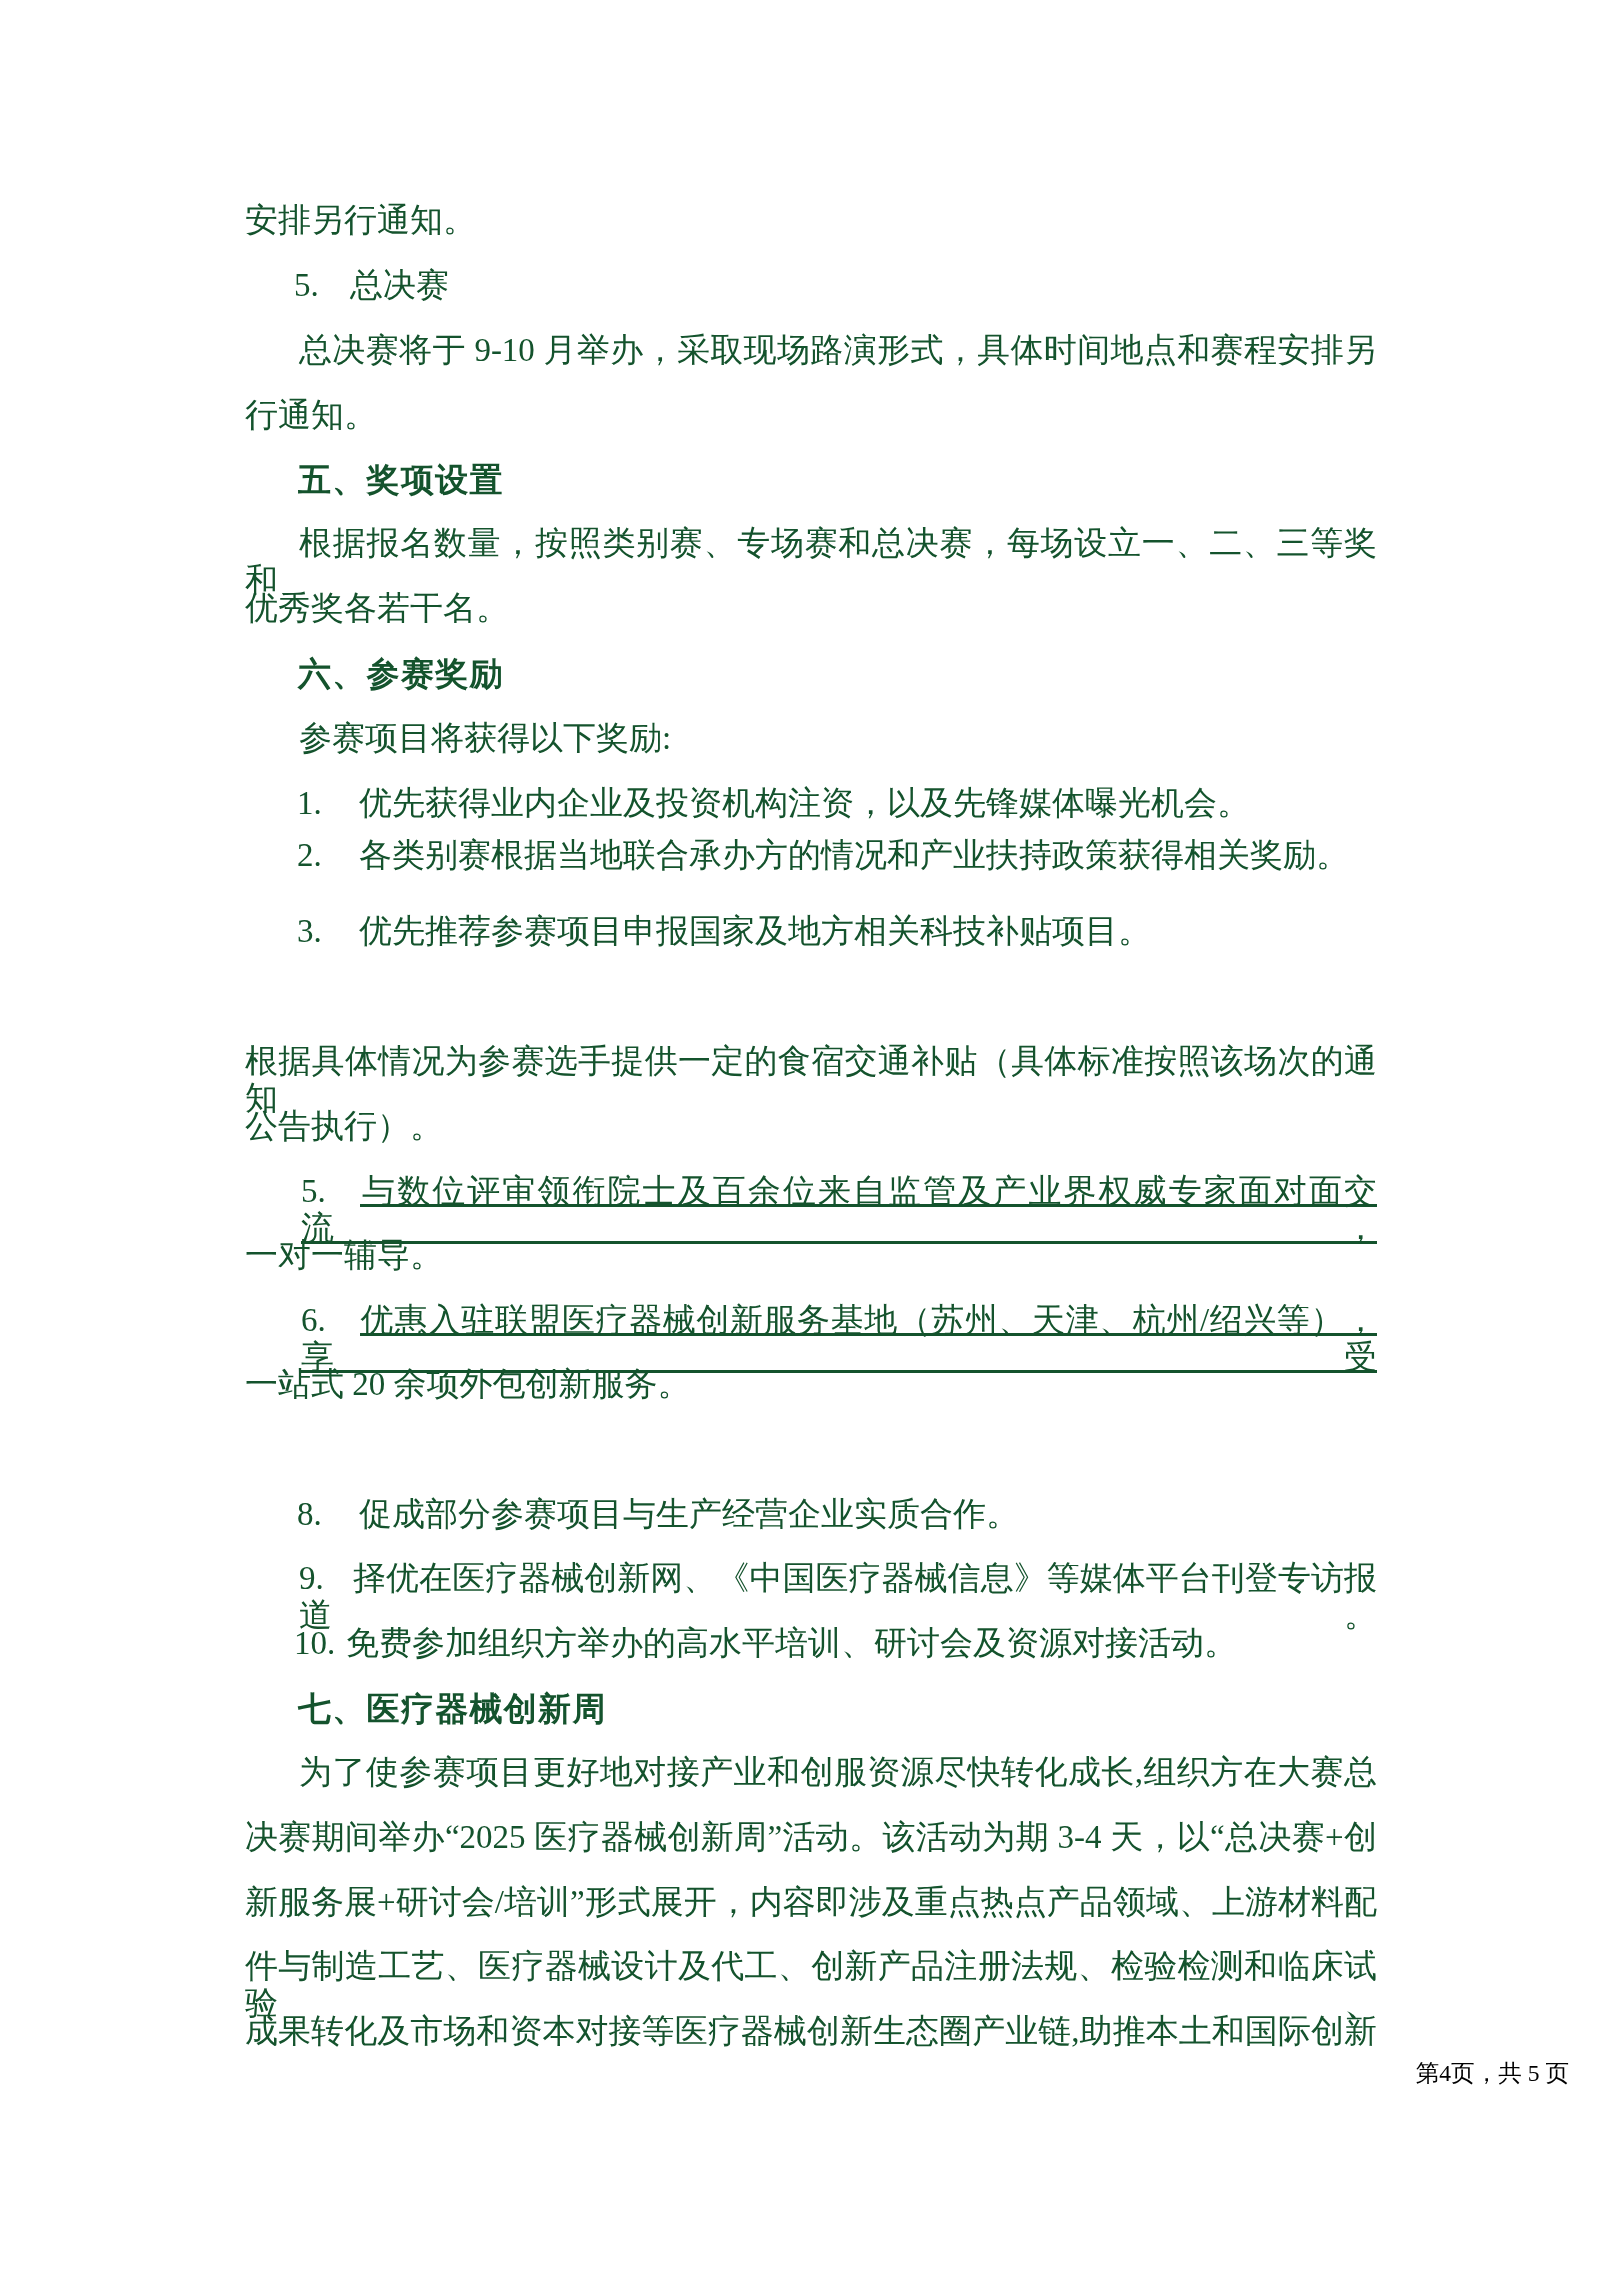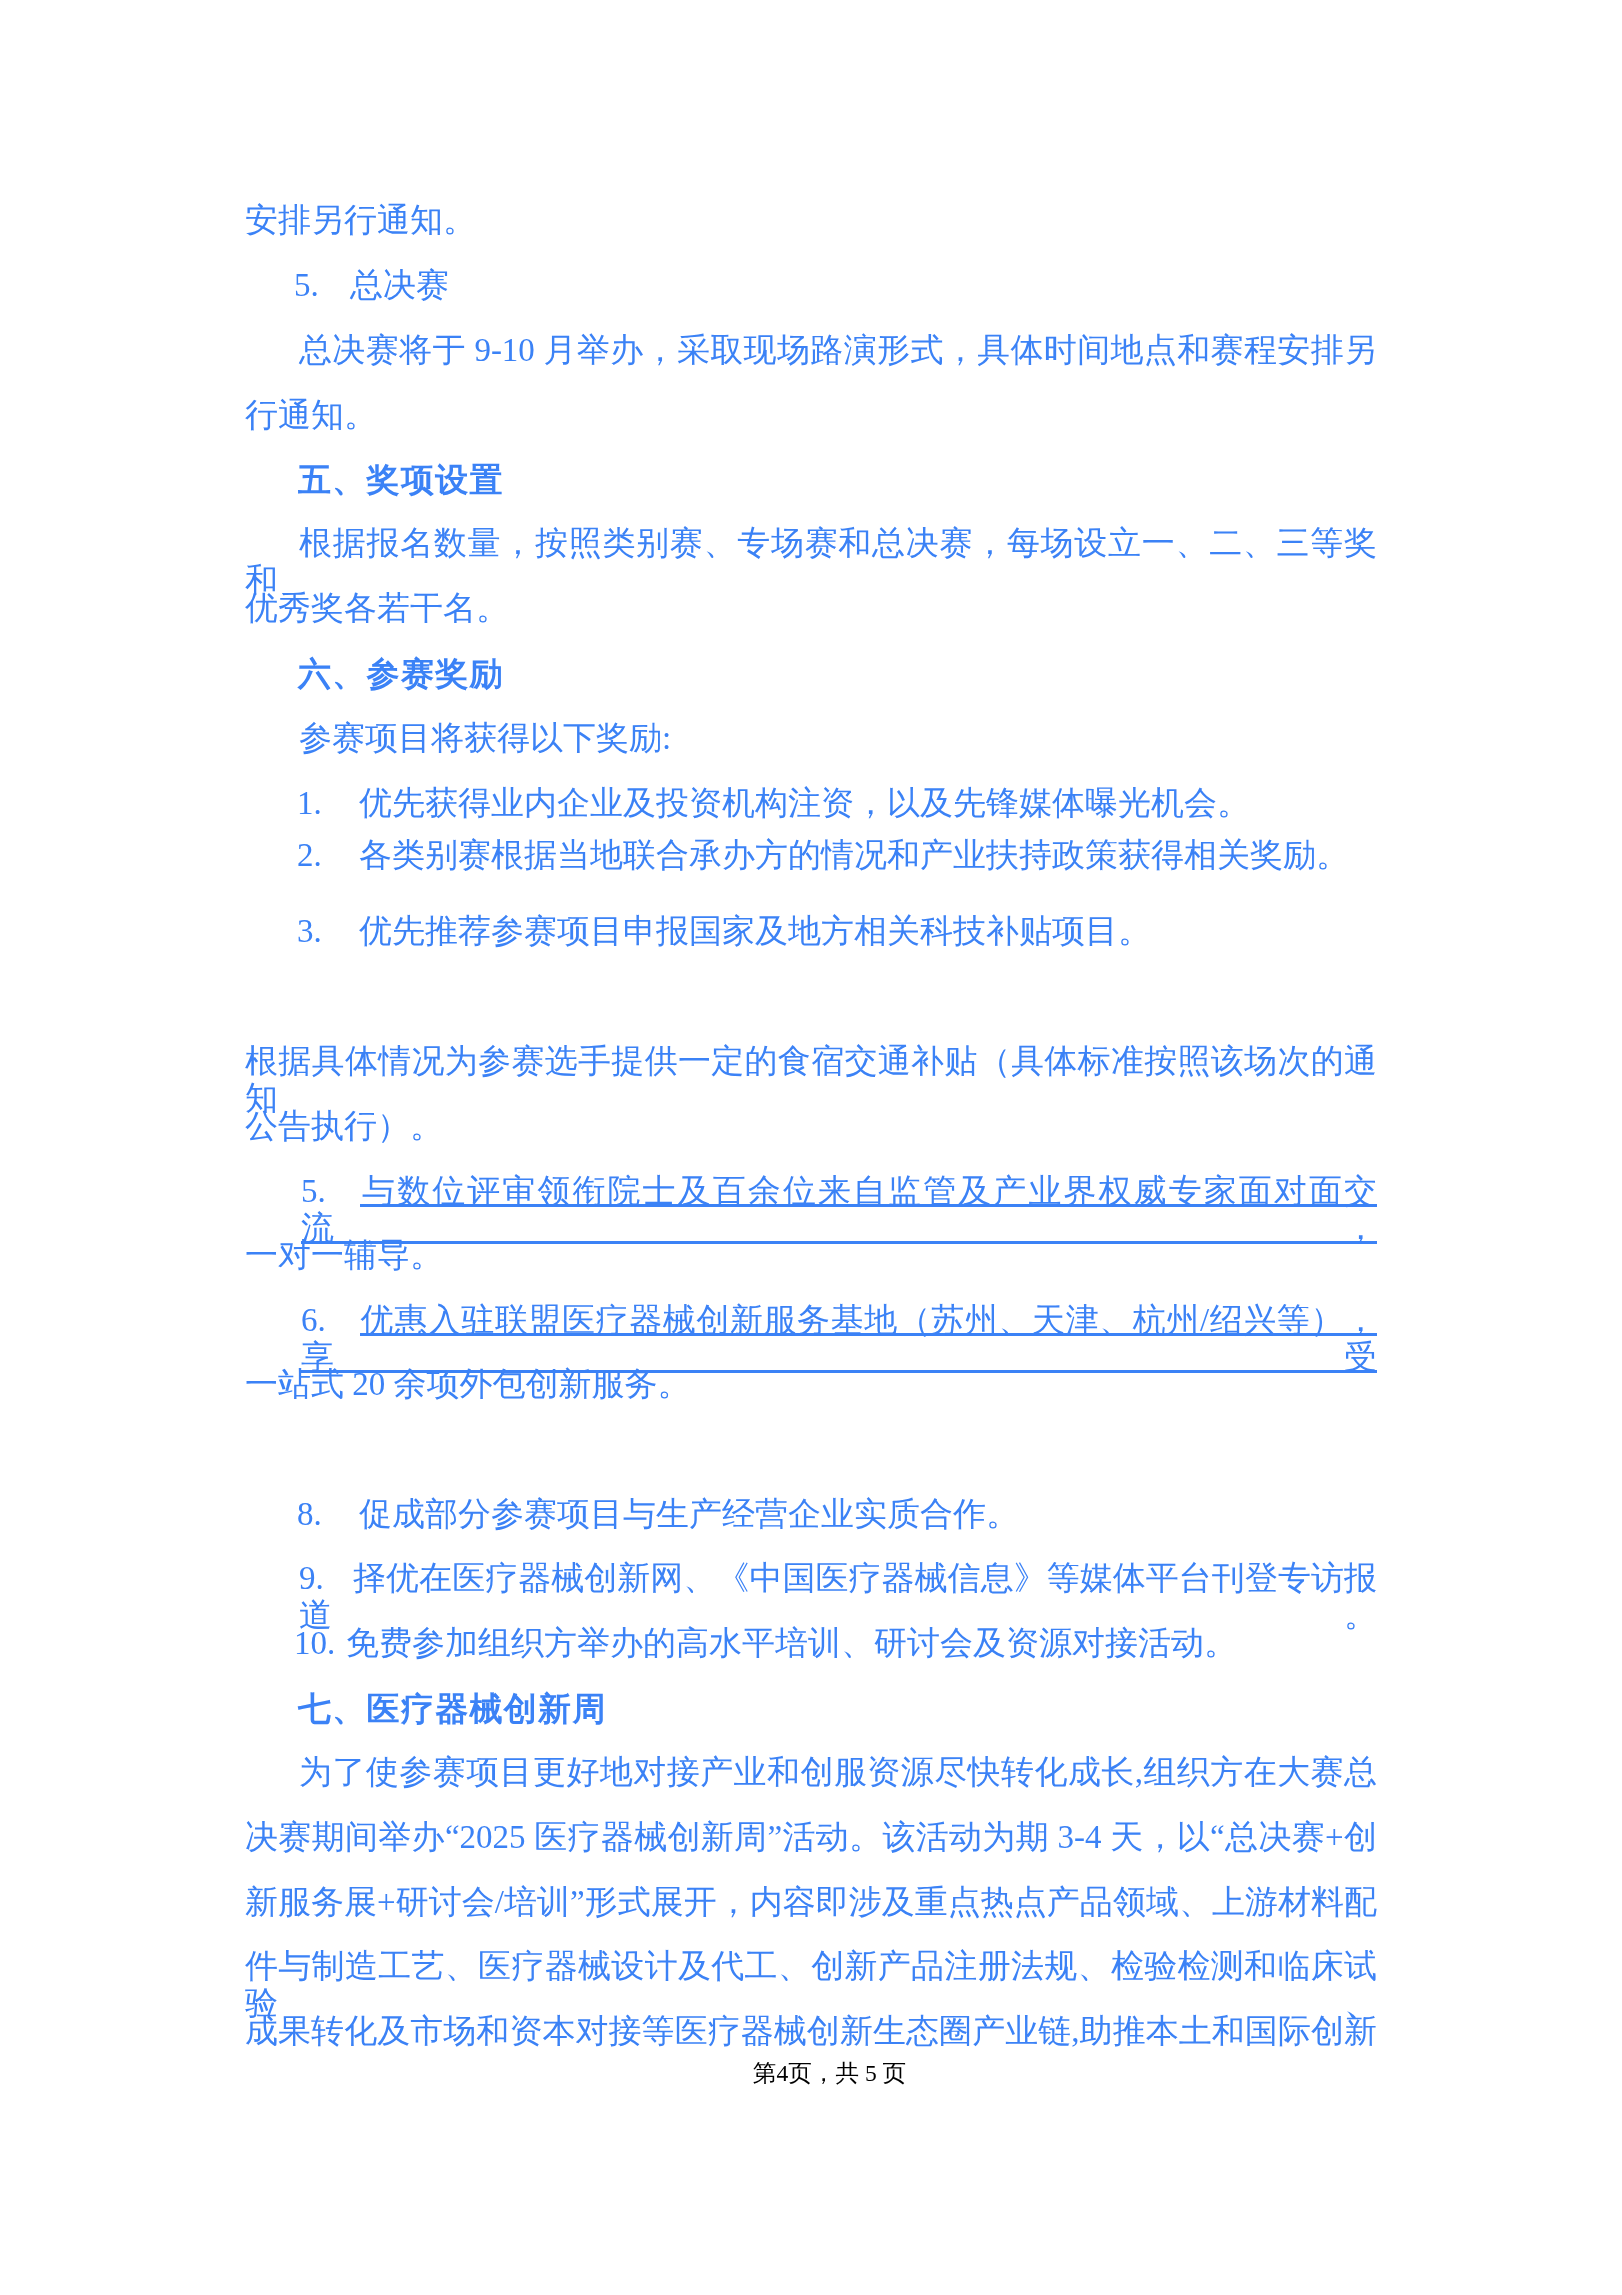--- a/index.html
+++ b/index.html
@@ -15,21 +15,21 @@
     overflow: hidden;
     font-family: "Liberation Serif", "DejaVu Serif", serif;
     color: #000000;
   }
   .line {
     position: absolute;
     left: 245px;
     font-size: 33px;
     line-height: 37px;
     white-space: pre;
-    color: #3b82f6;
+    color: #14532d;
   }
   
   .j {
     width: 1132px;
     white-space: normal;
     text-align: justify;
     text-align-last: justify;
   }
   
   .ind { text-indent: 54px; }
@@ -53,25 +53,24 @@
   .i-nine { padding-left: 54px; }
   .i-nine.j { width: 1078px; }
   .i-nine .num { width: 54px; }
   .i-ten { padding-left: 49px; }
   .i-ten .num { width: 52px; }
   .footer {
     position: absolute;
     top: 2060px;
     left: 0;
     width: 1569px;
-    text-align: center;
+    text-align: right;
     font-size: 23.6px;
     line-height: 27.5px;
     color: #000000;
-    margin-left: 45px;
   }
 </style>
 </head>
 <body>
 
 <div class="page">
 
   <div class="line" style="top:202px">安排另行通知。</div>
 
   <div class="line item i-first" style="top:267px"><span class="num">5.</span><span>总决赛</span></div>

